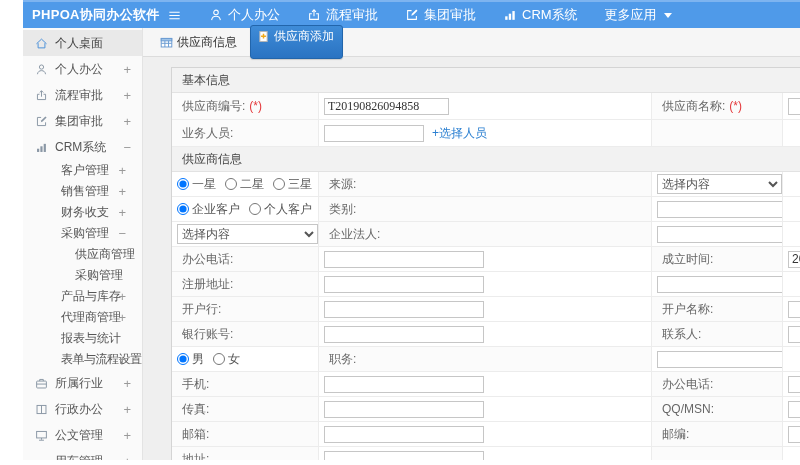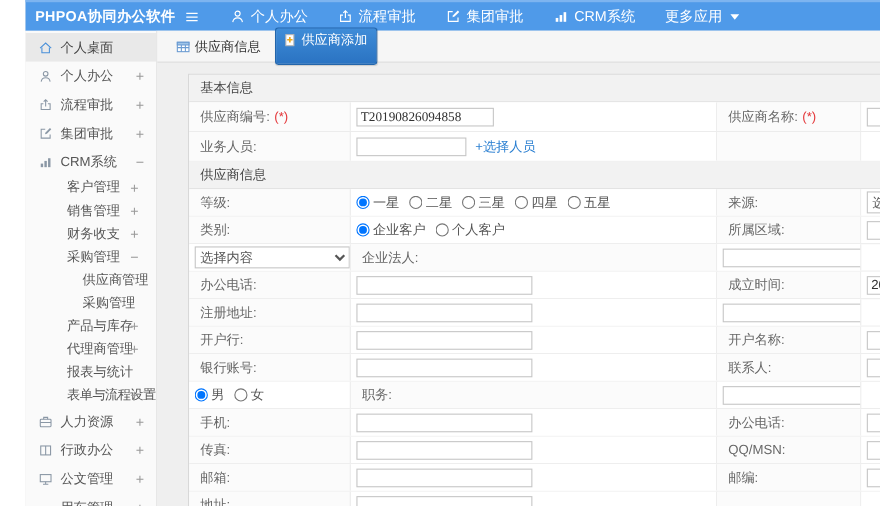--- a/index.html
+++ b/index.html
@@ -191,21 +191,21 @@
         </div>
         <div class="side-item lv2">
           <span style="letter-spacing: -0.5px;">表单与流程设置</span>
           <span class="exp">+</span>
         </div>
         <div class="side-item lv1">
           <svg viewBox="0 0 16 16" width="13" height="13" fill="none" stroke="currentColor" stroke-width="1.2" class="icon">
             <rect x="2" y="5" width="12" height="8.5" rx="1"></rect>
             <path d="M5.8 5V3h4.4v2M2 8.7h12"></path>
           </svg>
-          <span>人力资源</span>
+          <span>所属行业</span>
           <span class="exp">+</span>
         </div>
         <div class="side-item lv1">
           <svg viewBox="0 0 16 16" width="13" height="13" fill="none" stroke="currentColor" stroke-width="1.2" class="icon">
             <rect x="2.5" y="3" width="11" height="10"></rect>
             <path d="M8 3v10"></path>
           </svg>
           <span>行政办公</span>
           <span class="exp">+</span>
         </div>
@@ -274,23 +274,20 @@
                   <input class="txt w100" type="text" style="">
                   <a class="link" href="#">+选择人员</a>
                 </div>
                 <div class="cell lbl"></div>
                 <div class="cell fld"></div>
               </div>
             </div>
             <div class="section sec2">
               <div class="sec-hd">供应商信息</div>
               <div class="frow">
-                <div class="cell lbl">
-                  <span>等级:</span>
-                </div>
                 <div class="cell fld">
                   <div class="radios">
                     <label>
                       <input type="radio" name="grade" checked="" style="">
                       <span>一星</span>
                     </label>
                     <label>
                       <input type="radio" name="grade" style="">
                       <span>二星</span>
                     </label>
@@ -309,37 +306,34 @@
                   </div>
                 </div>
                 <div class="cell lbl">
                   <span>来源:</span>
                 </div>
                 <div class="cell fld">
                   <select class="sel w150"><option>选择内容</option></select>
                 </div>
               </div>
               <div class="frow">
-                <div class="cell lbl">
-                  <span>类别:</span>
-                </div>
                 <div class="cell fld">
                   <div class="radios">
                     <label>
                       <input type="radio" name="category" checked="" style="">
                       <span>企业客户</span>
                     </label>
                     <label>
                       <input type="radio" name="category" style="">
                       <span>个人客户</span>
                     </label>
                   </div>
                 </div>
                 <div class="cell lbl">
-                  <span>所属区域:</span>
+                  <span>类别:</span>
                 </div>
                 <div class="cell fld">
                   <input class="txt" type="text" style="">
                 </div>
               </div>
               <div class="frow">
                 <div class="cell fld">
                   <select class="sel"><option>选择内容</option></select>
                 </div>
                 <div class="cell lbl">

